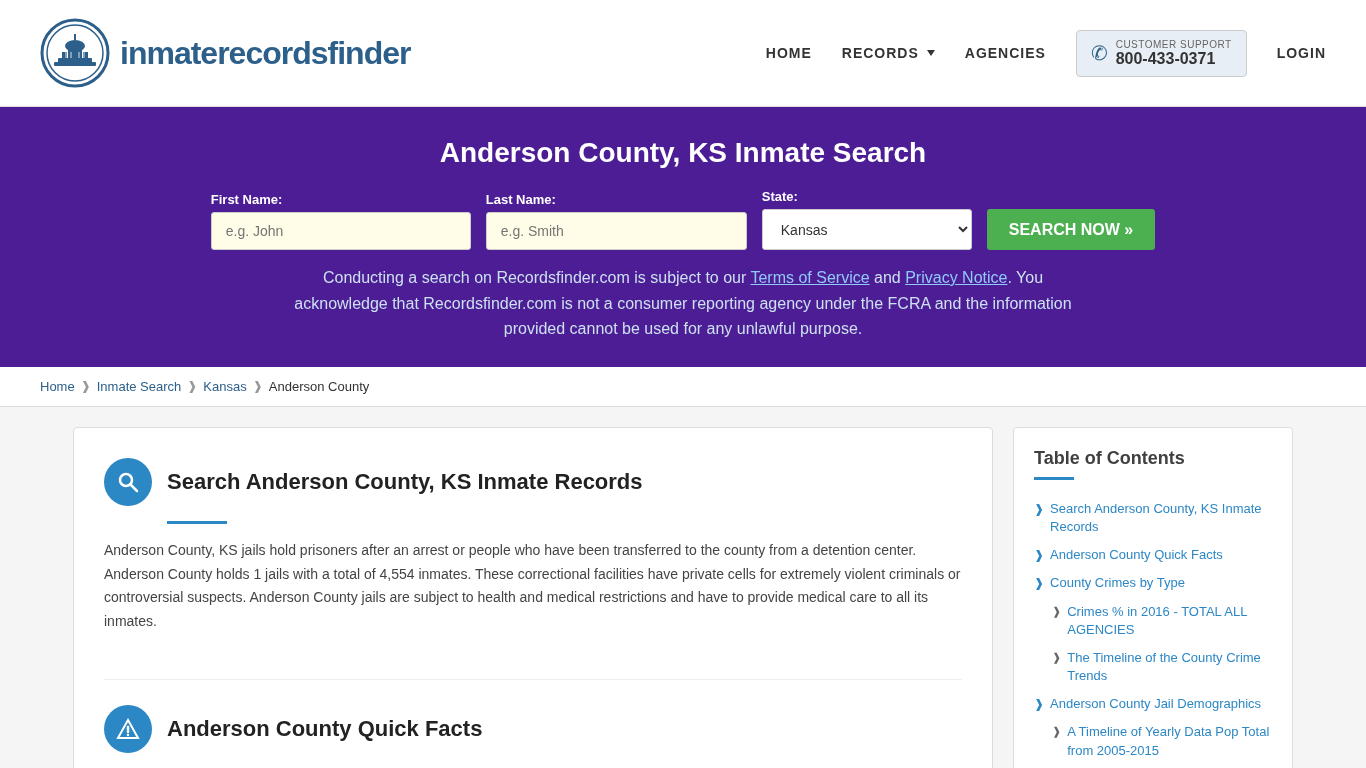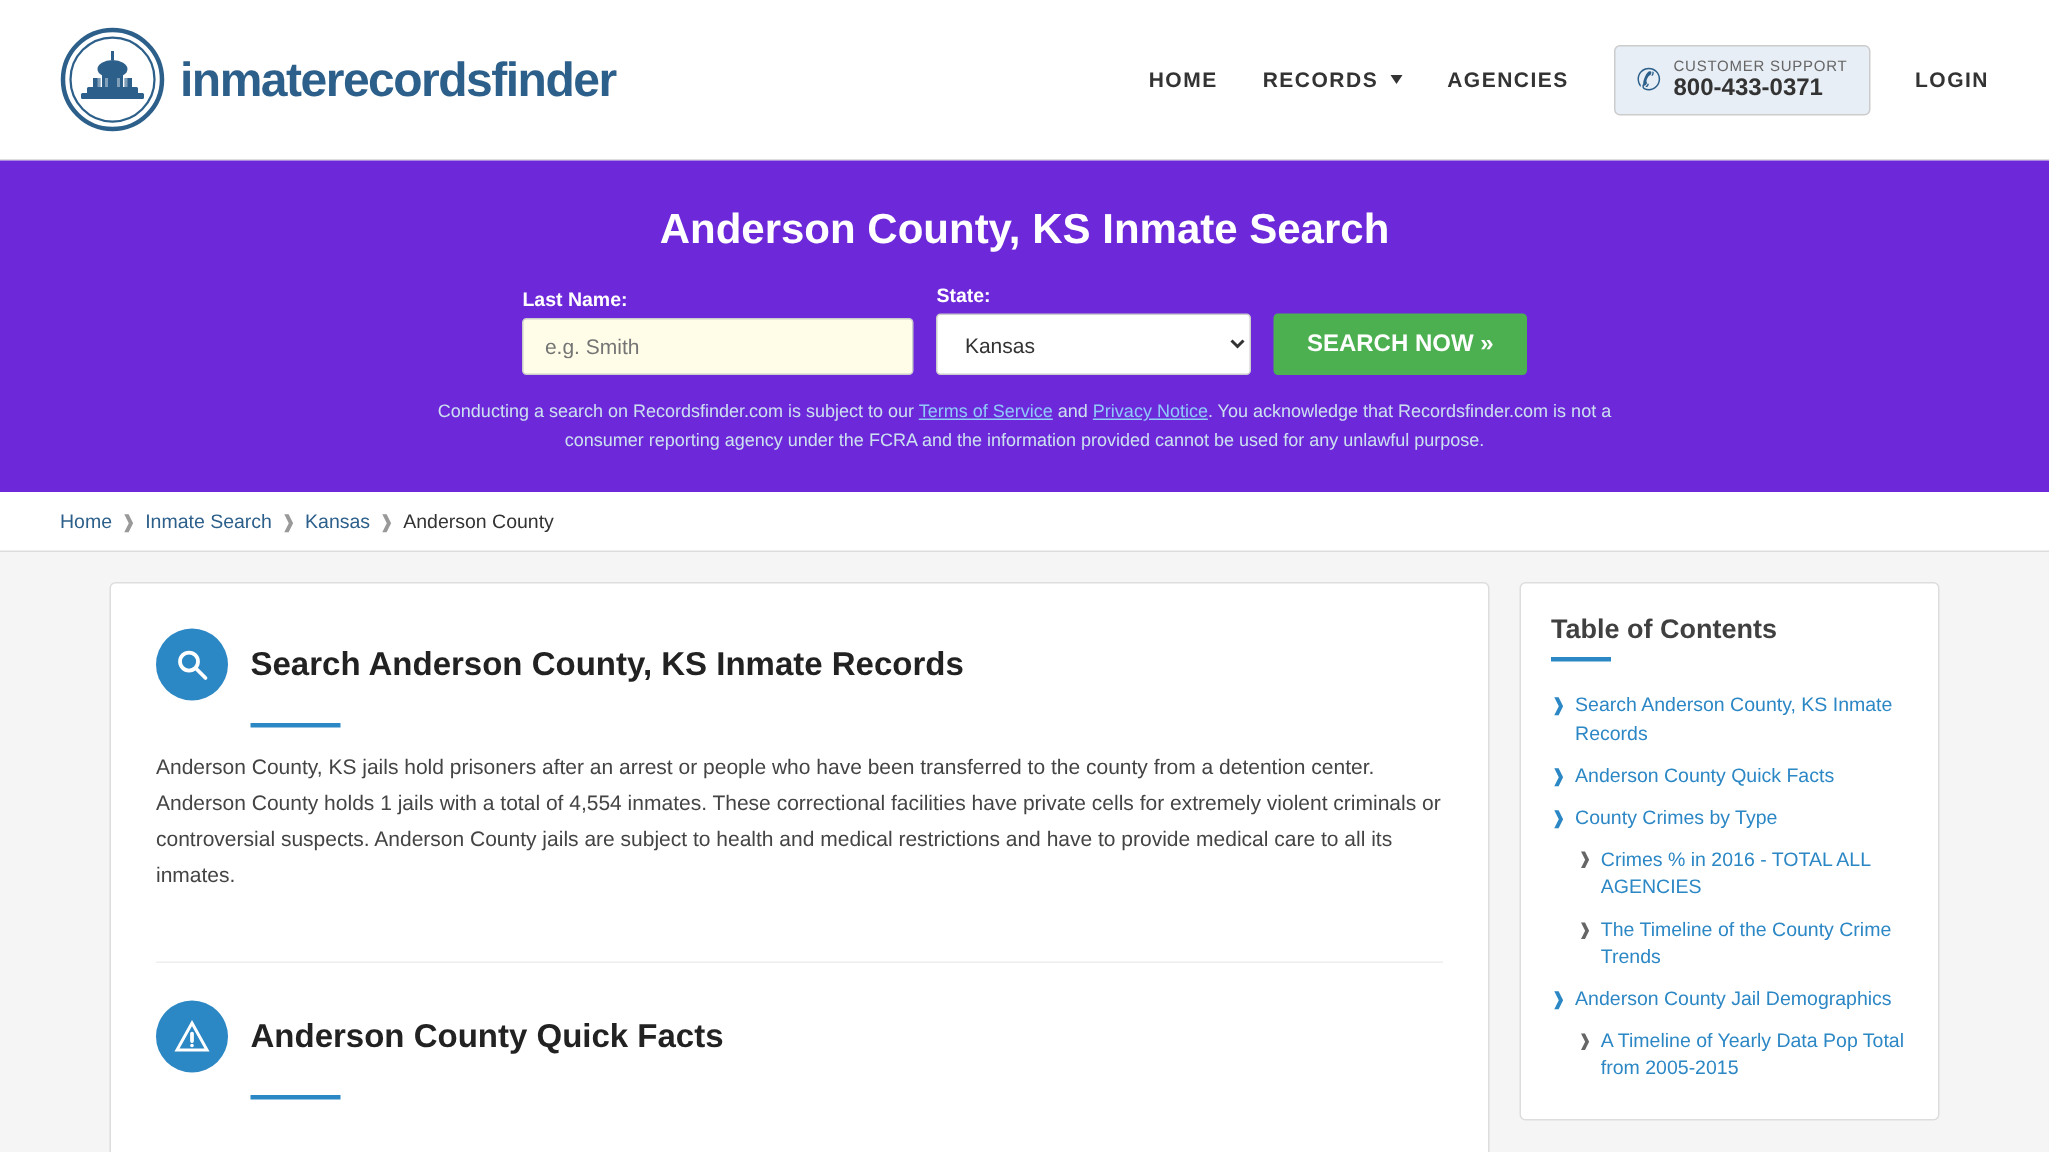--- a/index.html
+++ b/index.html
@@ -87,21 +87,21 @@
     .login-link {
       font-size: 14px;
       font-weight: 700;
       color: #333;
       letter-spacing: 1px;
       cursor: pointer;
     }
 
     
     .search-banner {
-      background: #6d28d9;
+      background: #4c1d95;
       padding: 30px 40px 25px;
       text-align: center;
     }
     .banner-title {
       color: #fff;
       font-size: 28px;
       font-weight: 700;
       margin-bottom: 20px;
     }
     .search-form {
@@ -152,21 +152,21 @@
       border-radius: 3px;
       padding: 10px 22px;
       font-size: 16px;
       font-weight: 700;
       cursor: pointer;
       white-space: nowrap;
       height: 41px;
     }
     .disclaimer {
       color: #cce0f0;
-      font-size: 12px;
+      font-size: 16px;
       max-width: 800px;
       margin: 0 auto;
       line-height: 1.6;
     }
     .disclaimer a { color: #90caf9; text-decoration: underline; }
 
     
     .breadcrumb {
       background: #fff;
       padding: 12px 40px;
@@ -353,20 +353,24 @@
       </div>
     </div>
     <a class="login-link">LOGIN</a>
   </nav>
 </header>
 
 <section class="search-banner">
   <h1 class="banner-title">Anderson County, KS Inmate Search</h1>
   <div class="search-form">
     <div class="form-group">
+      <label class="form-label">First Name:</label>
+      <input class="form-input first-name-input" type="text" placeholder="e.g. John" style="">
+    </div>
+    <div class="form-group">
       <label class="form-label">Last Name:</label>
       <input class="form-input last-name-input" type="text" placeholder="e.g. Smith" style="">
     </div>
     <div class="form-group">
       <label class="form-label">State:</label>
       <select class="state-select">
         <option>Kansas</option>
       </select>
     </div>
     <button class="search-btn">SEARCH NOW »</button>

